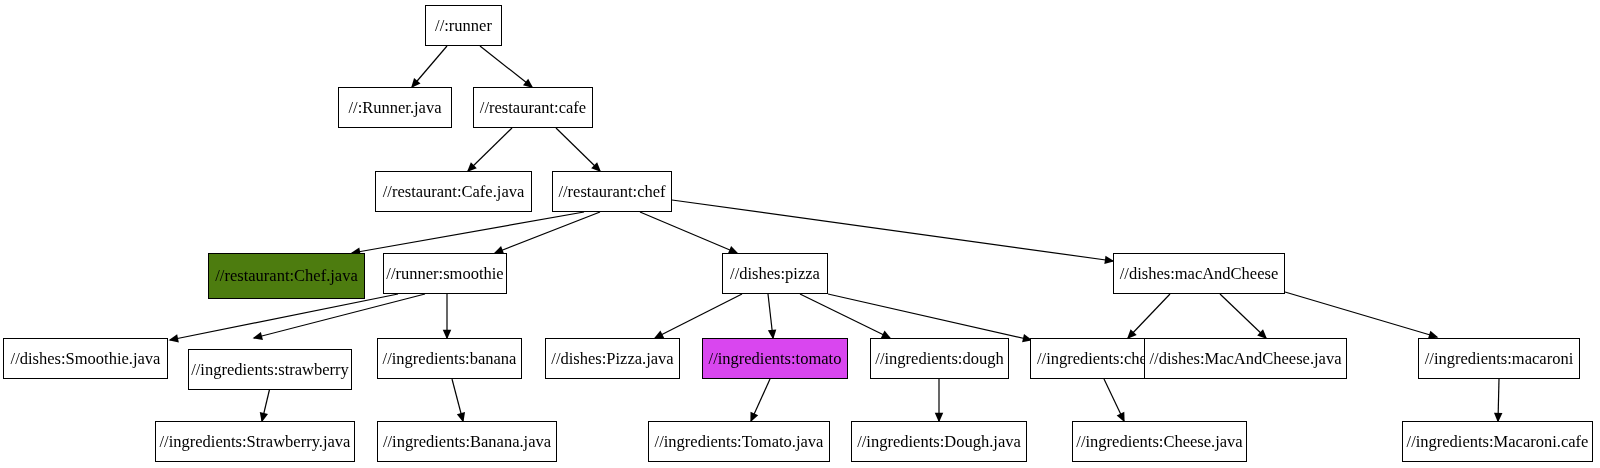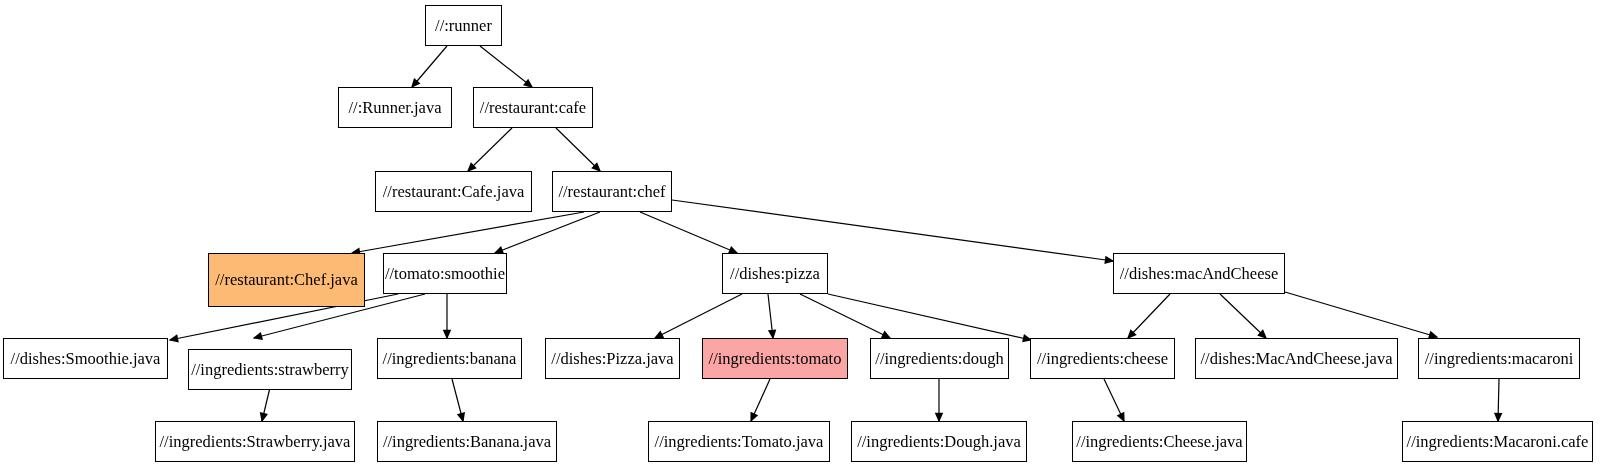--- a/index.html
+++ b/index.html
@@ -69,32 +69,32 @@
       <line x1="939" y1="379" x2="939" y2="421" stroke="#000000" stroke-width="1.2" fill="none" marker-end="url(#arrowhead)"></line>
       <line x1="1104" y1="379" x2="1124" y2="421" stroke="#000000" stroke-width="1.2" fill="none" marker-end="url(#arrowhead)"></line>
       <line x1="1499" y1="379" x2="1498" y2="421" stroke="#000000" stroke-width="1.2" fill="none" marker-end="url(#arrowhead)"></line>
     </svg>
 
 <div class="node" style="left: 425px; top: 5px; width: 77px; height: 41px; border-color: rgb(0, 0, 0); background: rgb(255, 255, 255);">//:runner</div>
     <div class="node" style="left: 338px; top: 87px; width: 114px; height: 41px; border-color: rgb(0, 0, 0); background: rgb(255, 255, 255);">//:Runner.java</div>
     <div class="node" style="left: 473px; top: 87px; width: 120px; height: 41px; border-color: rgb(0, 0, 0); background: rgb(255, 255, 255);">//restaurant:cafe</div>
     <div class="node" style="left: 375px; top: 171px; width: 157px; height: 41px; border-color: rgb(0, 0, 0); background: rgb(255, 255, 255);">//restaurant:Cafe.java</div>
     <div class="node" style="left: 552px; top: 171px; width: 120px; height: 41px; border-color: rgb(0, 0, 0); background: rgb(255, 255, 255);">//restaurant:chef</div>
-    <div class="node" style="left: 208px; top: 253px; width: 157px; height: 54px; border-color: rgb(0, 0, 0); background: #fdba74;">//restaurant:Chef.java</div>
-    <div class="node" style="left: 383px; top: 253px; width: 124px; height: 41px; border-color: rgb(0, 0, 0); background: rgb(255, 255, 255);">//tomato:smoothie</div>
+    <div class="node" style="left: 208px; top: 253px; width: 157px; height: 46px; border-color: rgb(0, 0, 0); background: #4d7c0f;">//restaurant:Chef.java</div>
+    <div class="node" style="left: 383px; top: 253px; width: 124px; height: 41px; border-color: rgb(0, 0, 0); background: rgb(255, 255, 255);">//runner:smoothie</div>
     <div class="node" style="left: 722px; top: 253px; width: 106px; height: 41px; border-color: rgb(0, 0, 0); background: rgb(255, 255, 255);">//dishes:pizza</div>
     <div class="node" style="left: 1113px; top: 253px; width: 172px; height: 41px; border-color: rgb(0, 0, 0); background: rgb(255, 255, 255);">//dishes:macAndCheese</div>
     <div class="node" style="left: 3px; top: 338px; width: 165px; height: 41px; border-color: rgb(0, 0, 0); background: rgb(255, 255, 255);">//dishes:Smoothie.java</div>
     <div class="node" style="left: 188px; top: 338px; width: 164px; height: 41px; border-color: rgb(0, 0, 0); background: rgb(255, 255, 255); margin-top: 11px;">//ingredients:strawberry</div>
     <div class="node" style="left: 377px; top: 338px; width: 145px; height: 41px; border-color: rgb(0, 0, 0); background: rgb(255, 255, 255);">//ingredients:banana</div>
     <div class="node" style="left: 545px; top: 338px; width: 135px; height: 41px; border-color: rgb(0, 0, 0); background: rgb(255, 255, 255);">//dishes:Pizza.java</div>
-    <div class="node" style="left: 702px; top: 338px; width: 146px; height: 41px; border-color: rgb(0, 0, 0); background: #fca5a5;">//ingredients:tomato</div>
+    <div class="node" style="left: 702px; top: 338px; width: 146px; height: 41px; border-color: rgb(0, 0, 0); background: #d946ef;">//ingredients:tomato</div>
     <div class="node" style="left: 870px; top: 338px; width: 139px; height: 41px; border-color: rgb(0, 0, 0); background: rgb(255, 255, 255);">//ingredients:dough</div>
     <div class="node" style="left: 1030px; top: 338px; width: 145px; height: 41px; border-color: rgb(0, 0, 0); background: rgb(255, 255, 255);">//ingredients:cheese</div>
-    <div class="node" style="left: 1195px; top: 338px; width: 203px; height: 41px; border-color: rgb(0, 0, 0); background: rgb(255, 255, 255);">//dishes:MacAndCheese.java</div>
+    <div class="node" style="left: 1144px; top: 338px; width: 203px; height: 41px; border-color: rgb(0, 0, 0); background: rgb(255, 255, 255);">//dishes:MacAndCheese.java</div>
     <div class="node" style="left: 1418px; top: 338px; width: 162px; height: 41px; border-color: rgb(0, 0, 0); background: rgb(255, 255, 255);">//ingredients:macaroni</div>
     <div class="node" style="left: 155px; top: 421px; width: 200px; height: 41px; border-color: rgb(0, 0, 0); background: rgb(255, 255, 255);">//ingredients:Strawberry.java</div>
     <div class="node" style="left: 377px; top: 421px; width: 180px; height: 41px; border-color: rgb(0, 0, 0); background: rgb(255, 255, 255);">//ingredients:Banana.java</div>
     <div class="node" style="left: 648px; top: 421px; width: 182px; height: 41px; border-color: rgb(0, 0, 0); background: rgb(255, 255, 255);">//ingredients:Tomato.java</div>
     <div class="node" style="left: 851px; top: 421px; width: 176px; height: 41px; border-color: rgb(0, 0, 0); background: rgb(255, 255, 255);">//ingredients:Dough.java</div>
     <div class="node" style="left: 1040px; top: 421px; width: 175px; height: 41px; border-color: rgb(0, 0, 0); background: rgb(255, 255, 255); margin-left: 32px;">//ingredients:Cheese.java</div>
     <div class="node" style="left: 1402px; top: 421px; width: 191px; height: 41px; border-color: rgb(0, 0, 0); background: rgb(255, 255, 255);">//ingredients:Macaroni.cafe</div>
   </div>
 
 </body></html>

